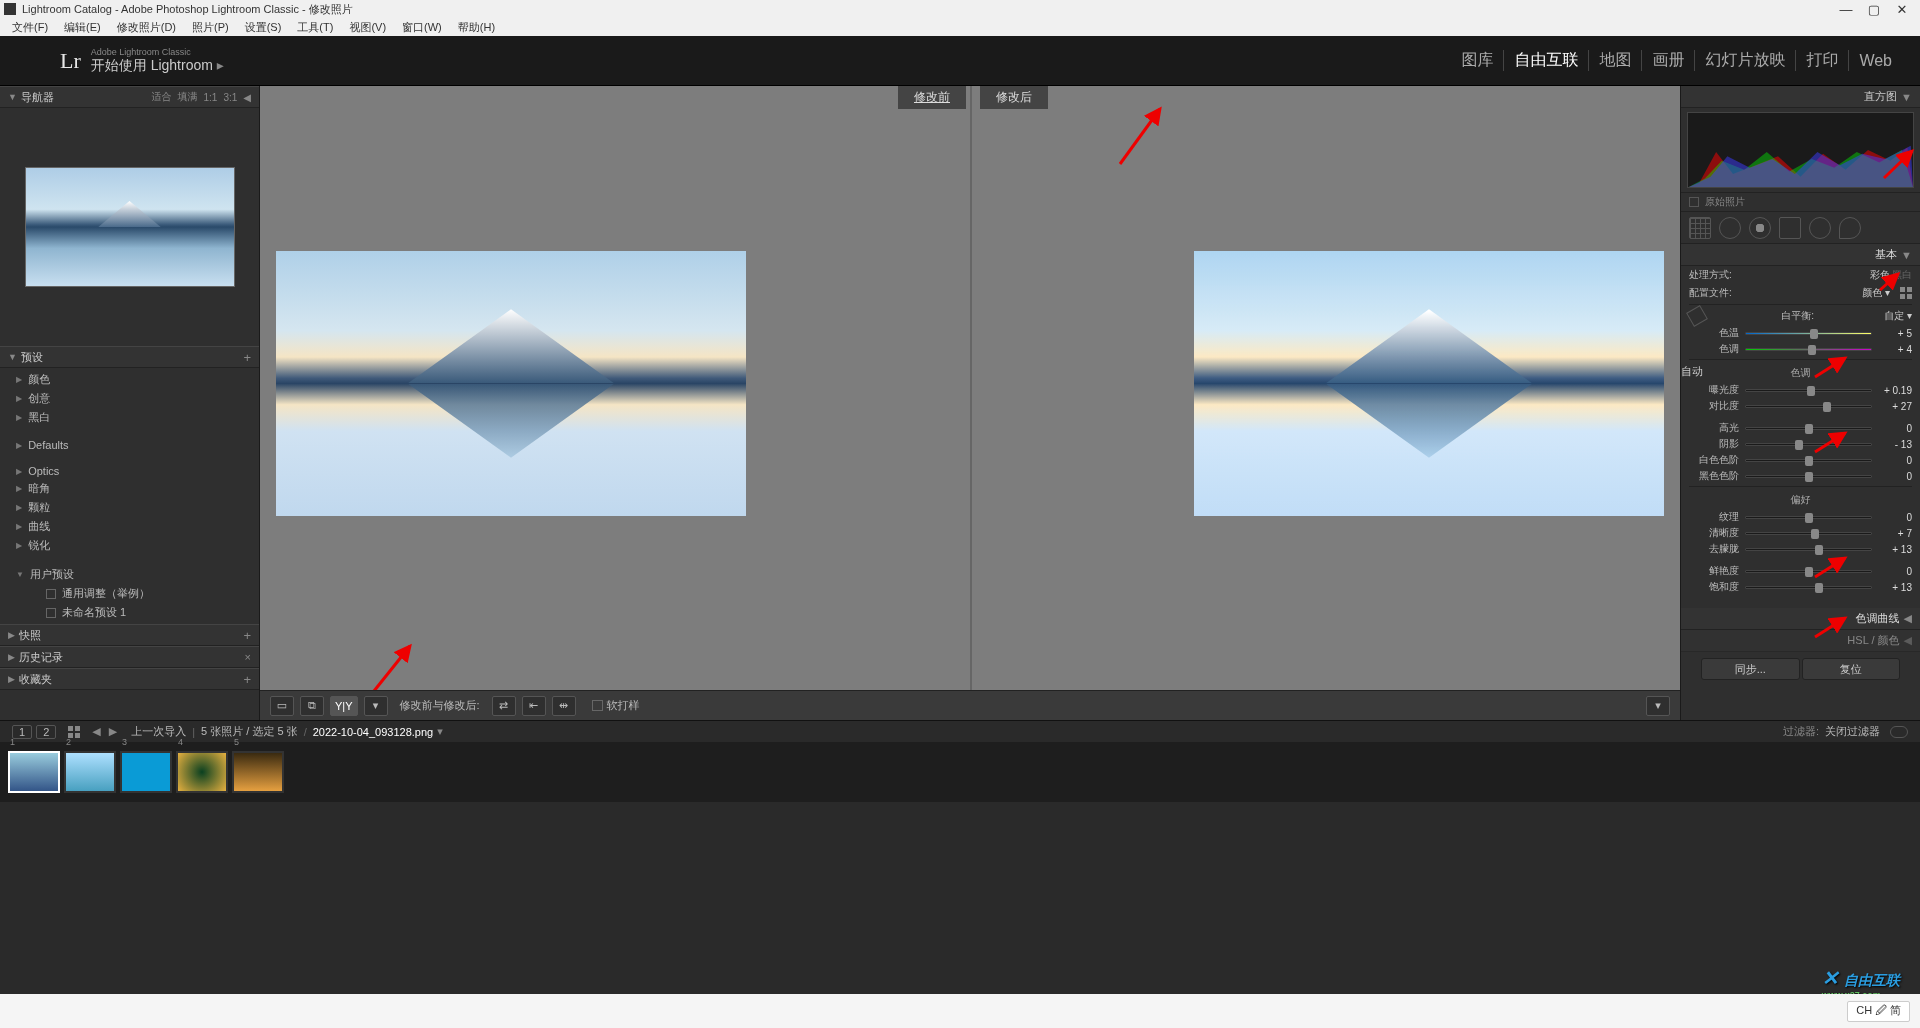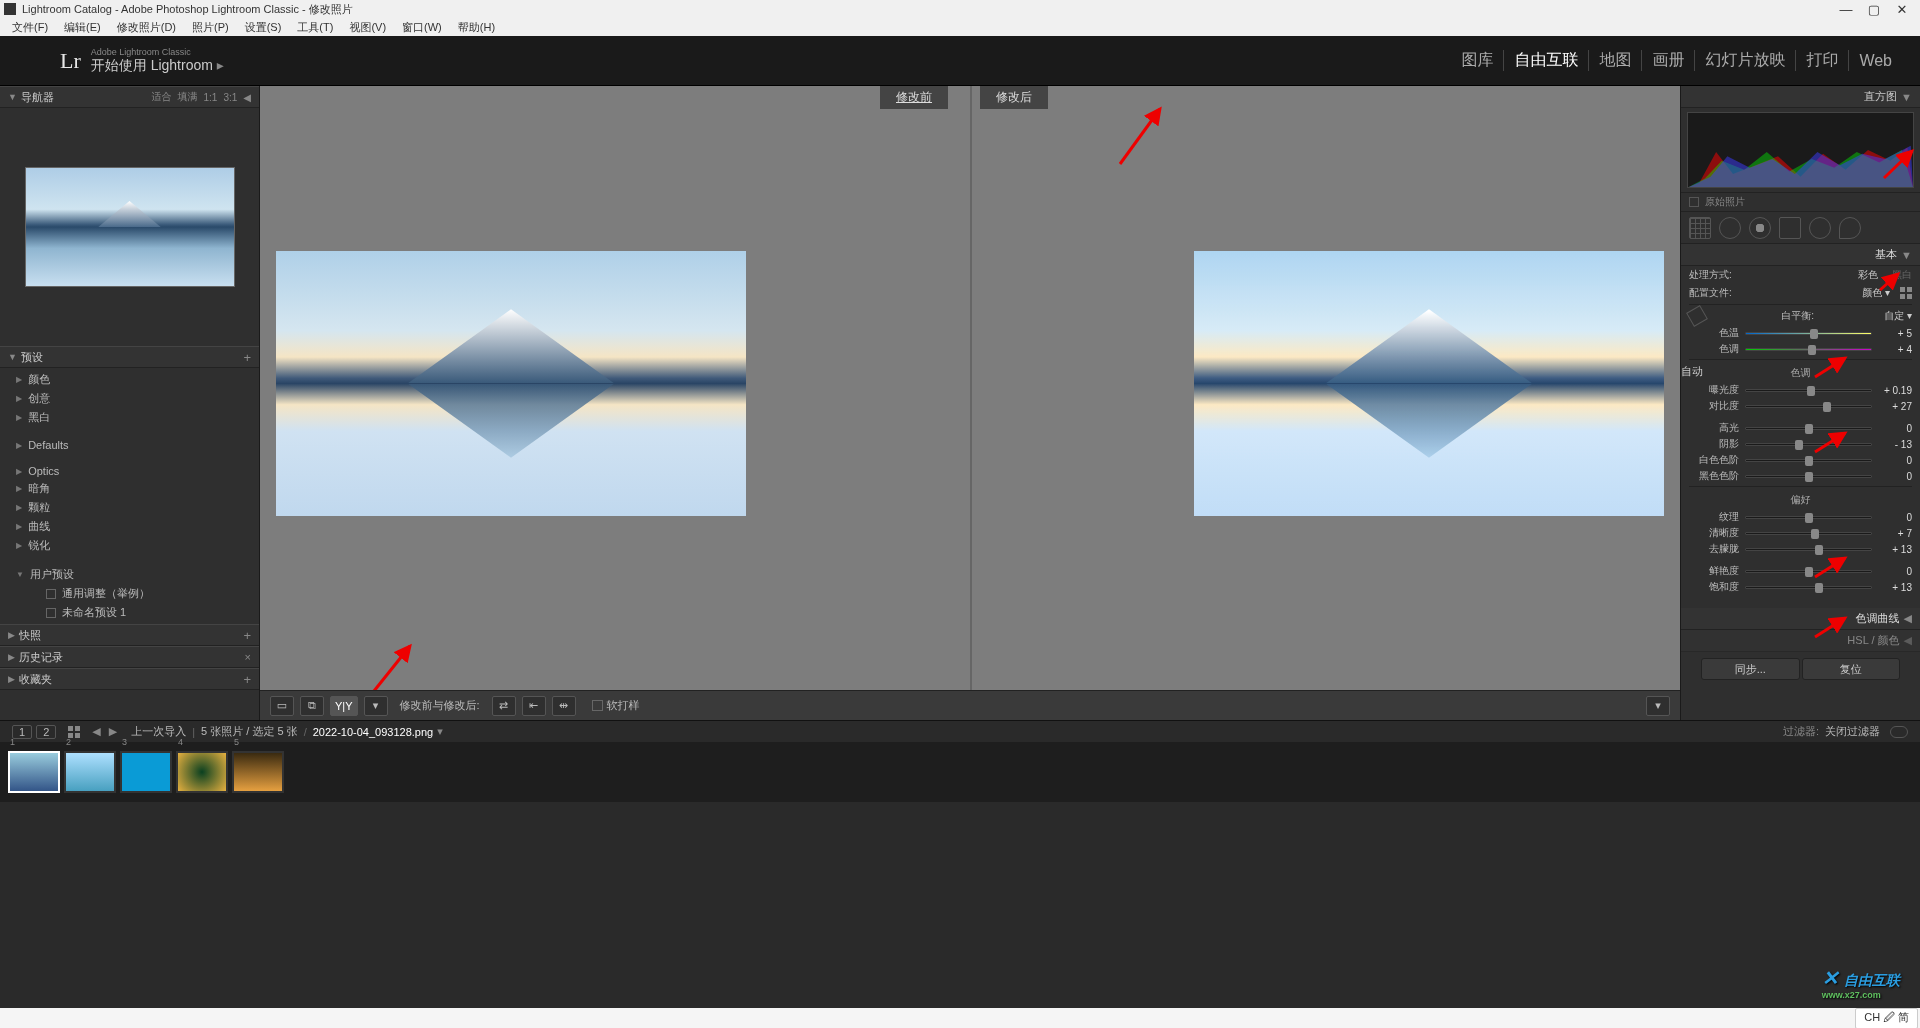--- a/index.html
+++ b/index.html
@@ -46,21 +46,21 @@
 .preset-item .tri { margin-right: 6px; color: #777; font-size: 8px; margin-left:-14px; }
 .preset-item.sub { padding-left: 46px; }
 .preset-item .cb{width:10px;height:10px;border:1px solid #666;margin-right:6px;}
 
 .btn-row { display: flex; gap: 8px; padding: 6px 10px; background: #2f2f2f; }
 .btn { flex: 1; background: #3a3a3a; border: 1px solid #222; color: #ccc; height: 22px; line-height:20px; text-align: center; border-radius: 3px; cursor: pointer; font-size: 11px; }
 
 
 .center-panel { flex: 1; background: #7d7d7d; position: relative; }
 .compare-label { position: absolute; top: 0; background: #444; color: #ddd; padding: 3px 16px; font-size: 12px; }
-.compare-label.left { right: 50%; margin-right: 22px; text-decoration: underline;}
+.compare-label.left { right: 50%; margin-right: 4px; text-decoration: underline;}
 .compare-label.right { left: 50%; margin-left: 10px;}
 .split { position: absolute; top: 0; bottom: 0; left: 50%; width: 2px; background: #666; }
 .photo { position: absolute; top: 165px; width: 470px; height: 265px; background: linear-gradient(to bottom, #afd0e8 0%, #d5e6f0 30%, #f5e5c5 40%, #405a7a 48%, #2a4565 50%, #f5e5c5 58%, #d0e2f2 68%, #c0d8ee 100%); }
 .photo.left { left: 16px; }
 .photo.right { right: 16px; filter:saturate(1.15) brightness(1.02);}
 .photo .mountain{position:absolute;left:28%;top:22%;width:44%;height:28%;background:linear-gradient(#fff,#3a5a7a);clip-path:polygon(50% 0,100% 100%,0 100%);}
 .photo .mref{position:absolute;left:28%;top:50%;width:44%;height:28%;background:linear-gradient(#3a5a7a,#a8c8e0);clip-path:polygon(0 0,100% 0,50% 100%);opacity:.85;}
 .red-arrow{position:absolute;pointer-events:none;}
 .red-arrow svg{overflow:visible;}
 
@@ -81,21 +81,21 @@
 .orig-row .cb{width:10px;height:10px;border:1px solid #555;margin-right:6px;}
 .tool-strip { height: 32px; display: flex; align-items: center; gap: 8px; padding: 0 8px; border-bottom: 1px solid #222; }
 .tool-strip .t{width:22px;height:22px;border:1px solid #555;border-radius:50%;cursor:pointer;}
 .tool-strip .t.sq{border-radius:2px;}
 .section-head { height: 22px; background: #333; display: flex; align-items: center; justify-content: flex-end; padding: 0 8px; color: #ddd; font-size: 11px; border-bottom:1px solid #222;}
 .section-head .tri{margin-left:4px;color:#888;}
 .row2 { display: flex; align-items: center; padding: 3px 8px; font-size: 10px; color: #bbb; height: 18px;}
 .row2 .lab{flex:0 0 auto;}
 .row2 .sp{flex:1;}
 .row2 .val{flex:0 0 auto;color:#ccc;}
-.row2 .toggle{color:#ccc;margin-left:14px;text-align:right;}
+.row2 .toggle{color:#ccc;margin-left:2px;text-align:right;}
 .row2 .toggle.dim{color:#666;}
 .hr{height:1px;background:#222;margin:2px 8px;}
 
 .slider-row { display: flex; align-items: center; padding: 1px 8px; font-size: 10px; height: 16px;}
 .slider-row .name{width:50px;text-align:right;color:#bbb;margin-right:6px;}
 .slider-row .track{flex:1;height:3px;background:#1a1a1a;border:1px solid #444;position:relative;border-radius:1px;}
 .slider-row .track.wb{background:linear-gradient(to right,#06c,#ff6);}
 .slider-row .track.tint{background:linear-gradient(to right,#0c0,#c0c);}
 .slider-row .thumb{position:absolute;top:-4px;width:8px;height:10px;background:#888;border-radius:2px;transform:translateX(-50%);}
 .slider-row .val{width:36px;text-align:right;color:#ddd;margin-left:4px;}
@@ -113,21 +113,21 @@
 .info-bar .sp { flex: 1; }
 .info-bar .filter-label{color:#888;margin-right:6px;}
 
 
 .filmstrip { height: 60px; background: #1e1e1e; display: flex; align-items: center; padding: 4px 8px; gap: 4px; }
 .fs-thumb { width: 52px; height: 42px; background: #357; border: 2px solid #333; cursor: pointer; position:relative;}
 .fs-thumb.sel { border-color: #fff; }
 .fs-num{position:absolute;top:-16px;left:0;font-size:9px;color:#888;}
 
 
-.bottombar { position: fixed; bottom: 0; left: 0; right: 0; height: 20px; background: #f5f5f5; display: flex; align-items: center; justify-content: flex-end; padding: 0 2px; font-size: 11px; color: #333; }
+.bottombar { position: fixed; bottom: 0; left: 0; right: 0; height: 34px; background: #f5f5f5; display: flex; align-items: center; justify-content: flex-end; padding: 0 10px; font-size: 11px; color: #333; }
 .bottombar .ime{background:#fff;border:1px solid #ccc;padding:0 8px;border-radius:2px;}
 .watermark{position:fixed;right:20px;bottom:28px;color:#2a9de0;font-weight:bold;font-style:italic;text-shadow:1px 1px 2px #000;pointer-events:none;}
 .watermark .small{font-size:9px;display:block;color:#5fbf5f;font-style:normal;}
 .grid-ic{display:inline-block;width:12px;height:12px;background:
   linear-gradient(#888,#888) 0 0/5px 5px no-repeat,
   linear-gradient(#888,#888) 7px 0/5px 5px no-repeat,
   linear-gradient(#888,#888) 0 7px/5px 5px no-repeat,
   linear-gradient(#888,#888) 7px 7px/5px 5px no-repeat;}
 </style>
 </head>

